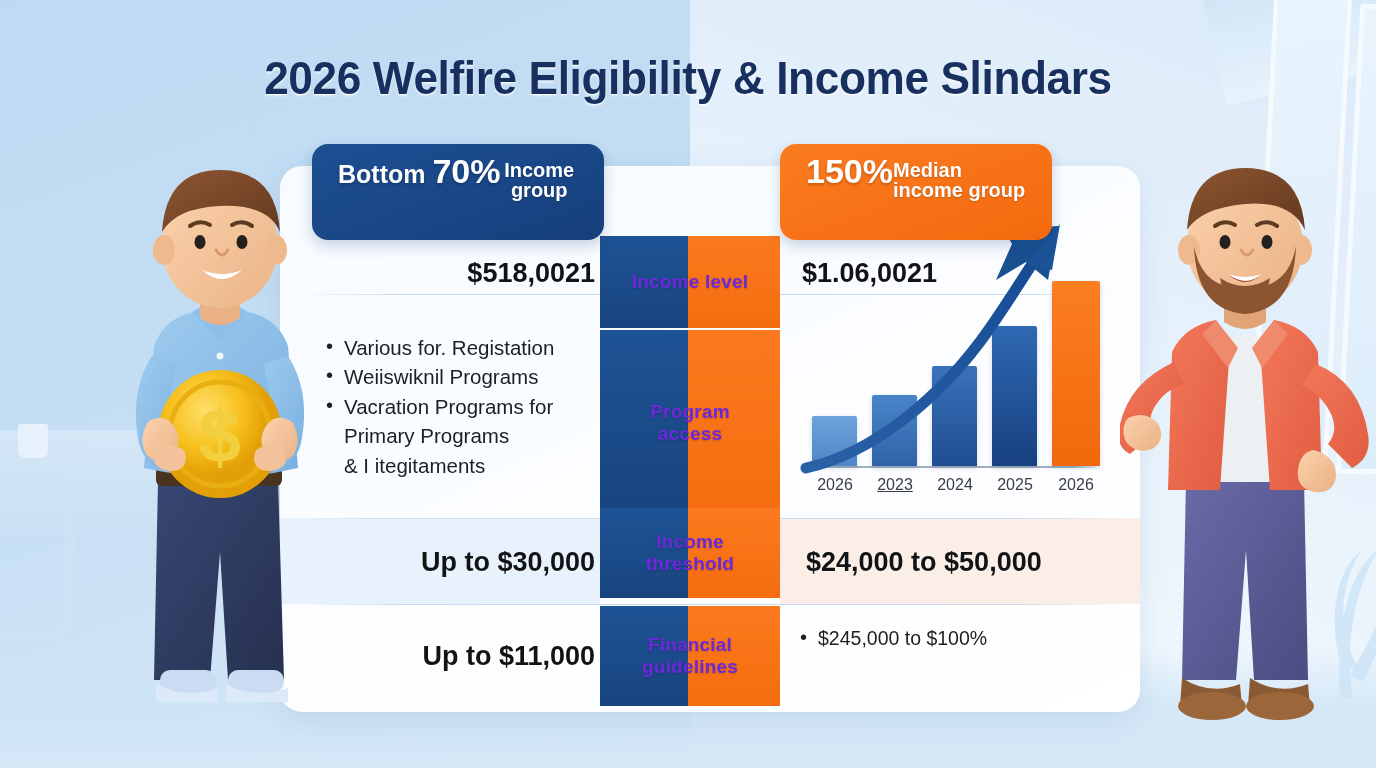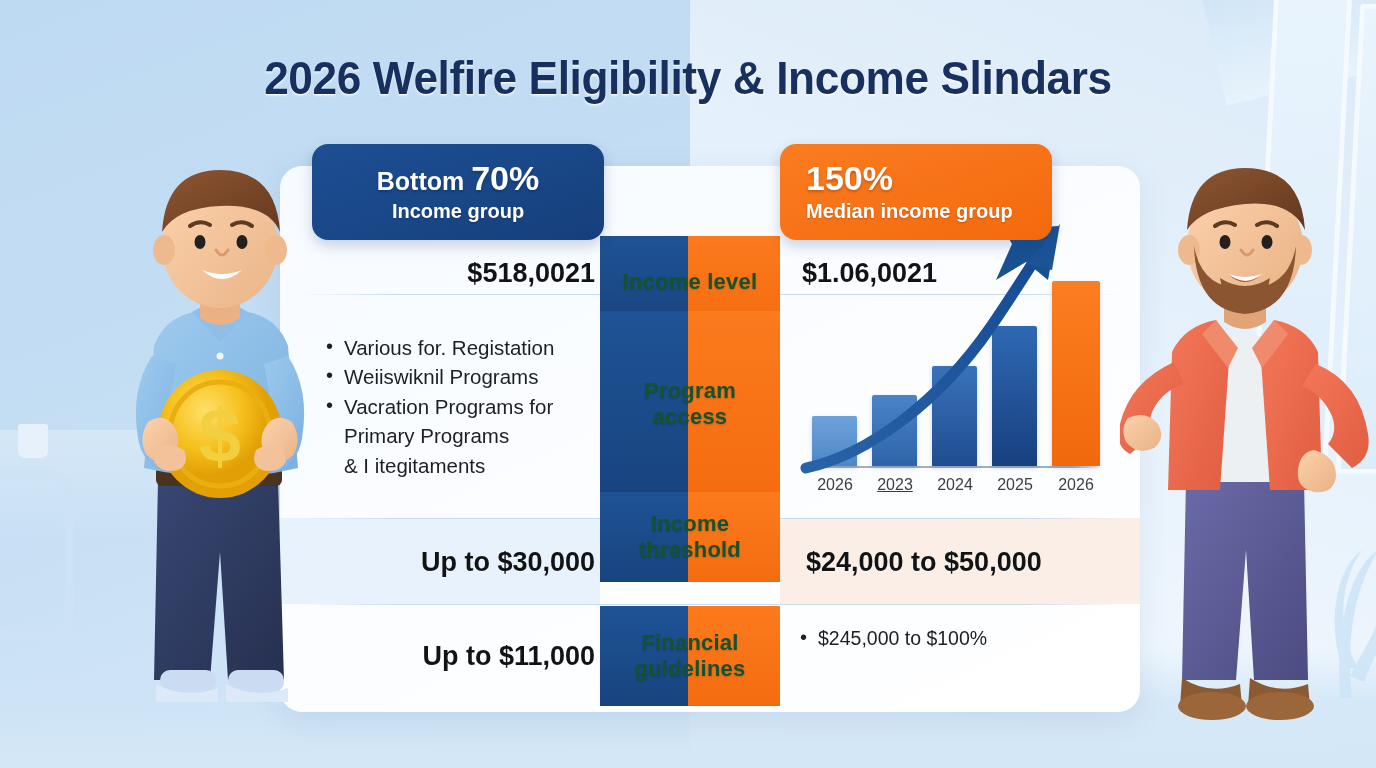--- a/index.html
+++ b/index.html
@@ -84,30 +84,30 @@
   .tint-right-1 { position:absolute; left:500px; top:352px; width:360px; height:86px; background:#fbeee6; }
 
   
   .band-seg { position:absolute; left:600px; width:180px; z-index:4; }
   .band-seg .half-n { position:absolute; left:0; top:0; width:88px; height:100%;
     background:linear-gradient(180deg,#1e5395,#18447f); }
   .band-seg .half-o { position:absolute; left:88px; top:0; width:92px; height:100%;
     background:linear-gradient(180deg,#fb7a1d,#f56c10); }
   .band-label {
     position:absolute; inset:0; display:flex; align-items:center; justify-content:center;
-    color:#14532d; font-weight:700; font-size:22px; line-height:1.18; text-align:center;
+    color:#6d28d9; font-weight:700; font-size:19px; line-height:1.18; text-align:center;
     z-index:5; text-shadow:0 1px 2px rgba(0,0,0,.18);
     font-family:"Liberation Sans Narrow","Liberation Sans",sans-serif;
     letter-spacing:.2px;
   }
 
   
   .pill {
     position:absolute; z-index:7; border-radius:16px;
-    display:flex; flex-direction:column; justify-content:center;
+    display:flex; flex-direction:row; justify-content:center;
     padding:10px 26px 12px;
     box-shadow:0 6px 14px rgba(25,60,120,.22);
     font-family:"Liberation Sans Narrow","Liberation Sans",sans-serif;
   }
   .pill-left { left:312px; top:144px; width:292px; height:96px; background:linear-gradient(160deg,#1d4f93,#163f7c); }
   .pill-right { left:780px; top:144px; width:272px; height:96px; background:linear-gradient(160deg,#fb7c20,#f4690e); }
   .pill-top { color:#fff; font-size:34px; font-weight:700; line-height:1; white-space:nowrap;
     text-shadow:0 2px 3px rgba(0,0,0,.22); }
   .pill-top .small { font-size:25px; font-weight:700; }
   .pill-sub { color:#fff; font-size:20px; font-weight:700; margin-top:6px; line-height:1;
@@ -188,28 +188,28 @@
   <div class="row-sep s2"></div>
   <div class="row-sep s3"></div>
 </div>
 
 <div class="band-seg" style="top:236px;height:92px;">
   <div class="half-n"></div>
   <div class="half-o"></div>
   <div class="band-label">Income level</div>
 </div>
 
-<div class="band-seg" style="top:311px;height:186px;">
+<div class="band-seg" style="top:330px;height:186px;">
   <div class="half-n"></div>
   <div class="half-o"></div>
   <div class="band-label" style="white-space:pre-line;">Program
 access</div>
 </div>
 
-<div class="band-seg" style="top:492px;height:90px;padding-left:36px;">
+<div class="band-seg" style="top:508px;height:90px;padding-left:36px;">
   <div class="half-n"></div>
   <div class="half-o"></div>
   <div class="band-label" style="white-space:pre-line;">Income
 threshold</div>
 </div>
 
 <div class="band-seg" style="top:606px;height:100px;">
   <div class="half-n"></div>
   <div class="half-o"></div>
   <div class="band-label" style="white-space:pre-line;">Financial

